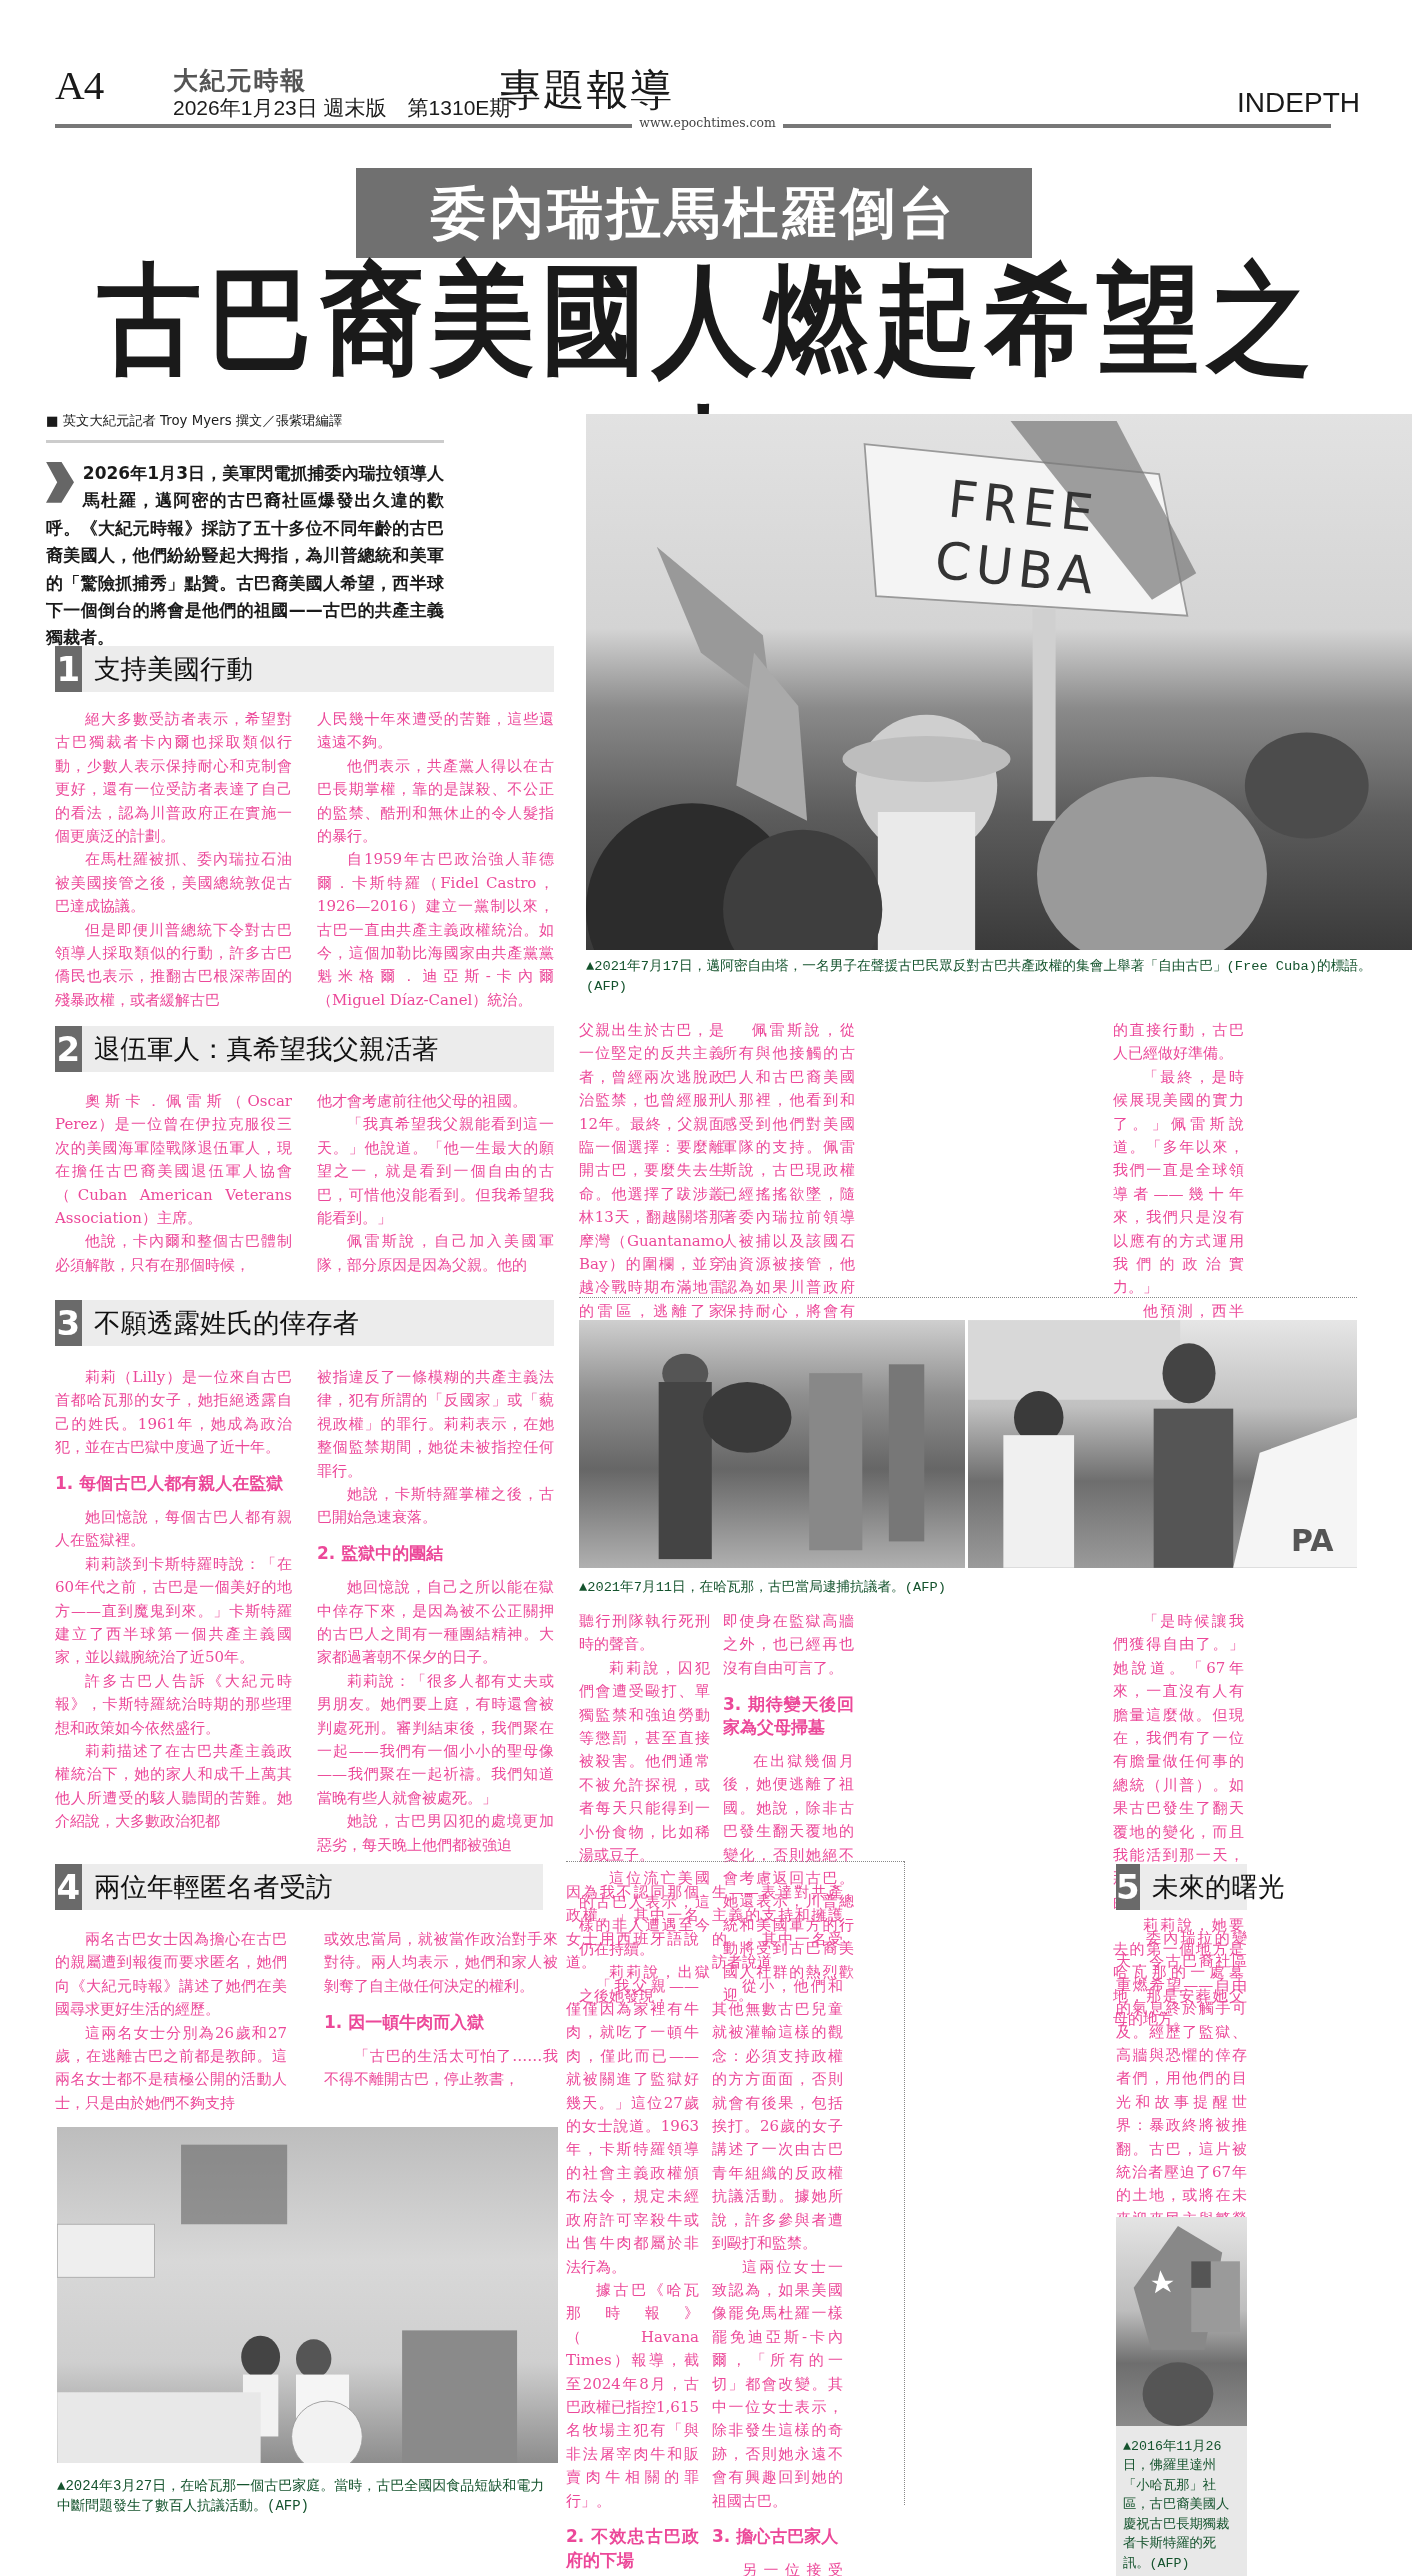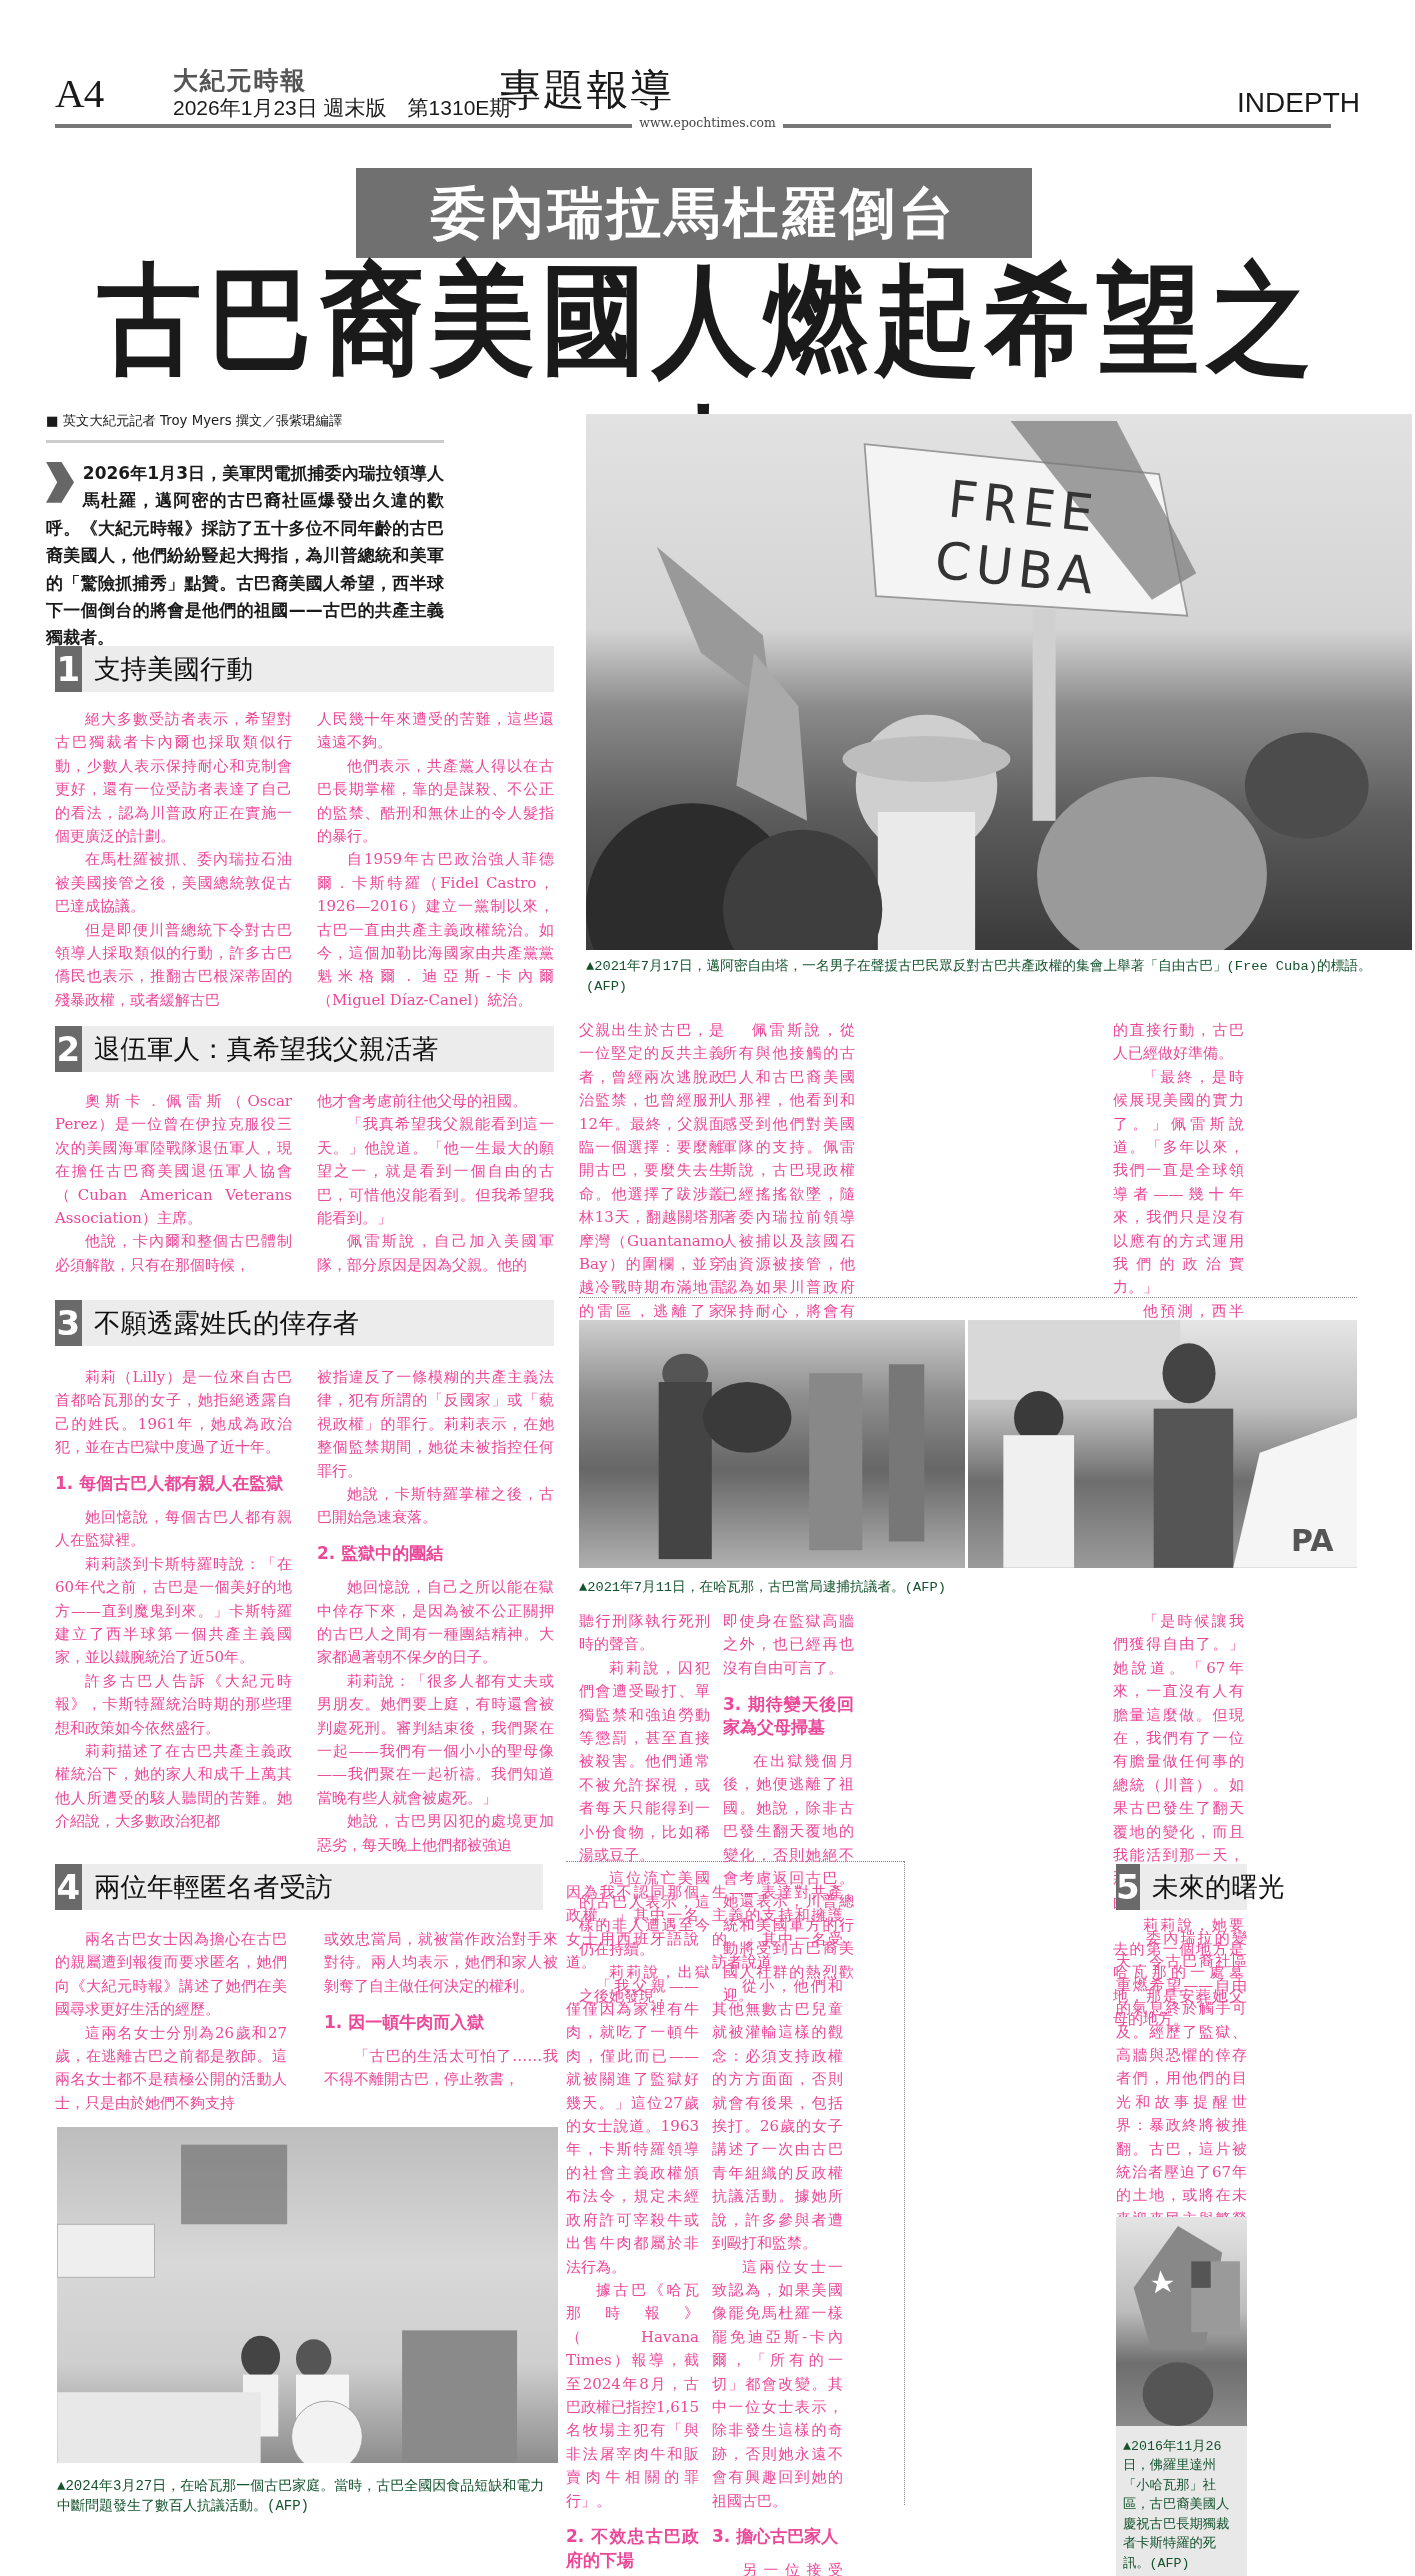--- a/index.html
+++ b/index.html
@@ -1,20 +1,20 @@
 <!DOCTYPE html>
 <html style="font-size:14px"><head>
 <meta charset="utf-8">
 <style>
 *{box-sizing:border-box;margin:0;padding:0}
 html,body{width:1415px;height:2576px;background:#fff;overflow:hidden}
 body{font-family:"DejaVu Serif","Liberation Serif",serif;color:#1a1a1a;position:relative}
 .abs{position:absolute}
 
-#pageno{left:55px;top:69px;font-family:"Liberation Serif",serif;font-size:41px;letter-spacing:-0.9px}
+#pageno{left:55px;top:61px;font-family:"Liberation Serif",serif;font-size:41px;letter-spacing:-0.9px}
 #brand{left:173px;top:64px;font-size:25px;font-weight:bold;color:#555;letter-spacing:1.8px}
 #dateline{left:173px;top:94px;font-size:21px;font-family:"Liberation Sans",sans-serif;font-stretch:condensed}
 #section-title{left:0;width:1173px;top:62px;text-align:center;font-size:42px;letter-spacing:1.8px}
 #url{left:0;width:1415px;top:115px;text-align:center;font-size:12.4px;color:#444}
 #url span{background:#fff;padding:0 7px;position:relative;z-index:2}
 #indepth{right:55px;top:87px;font-family:Liberation Sans, sans-serif;font-size:28px}
 #rule{left:55px;width:1276px;top:124px;height:3.5px;background:#777}
 
 #kicker{left:356px;top:168px;width:676px;height:90px;background:#707070;color:#fff;font-family:"DejaVu Sans",sans-serif;font-weight:bold;font-size:55px;text-align:center;line-height:90px;letter-spacing:3.5px}
 #headline{left:55px;width:1306px;top:267px;text-align:center;font-size:104px;font-weight:bold;letter-spacing:7px;line-height:124px;transform:scaleY(1.15)}

